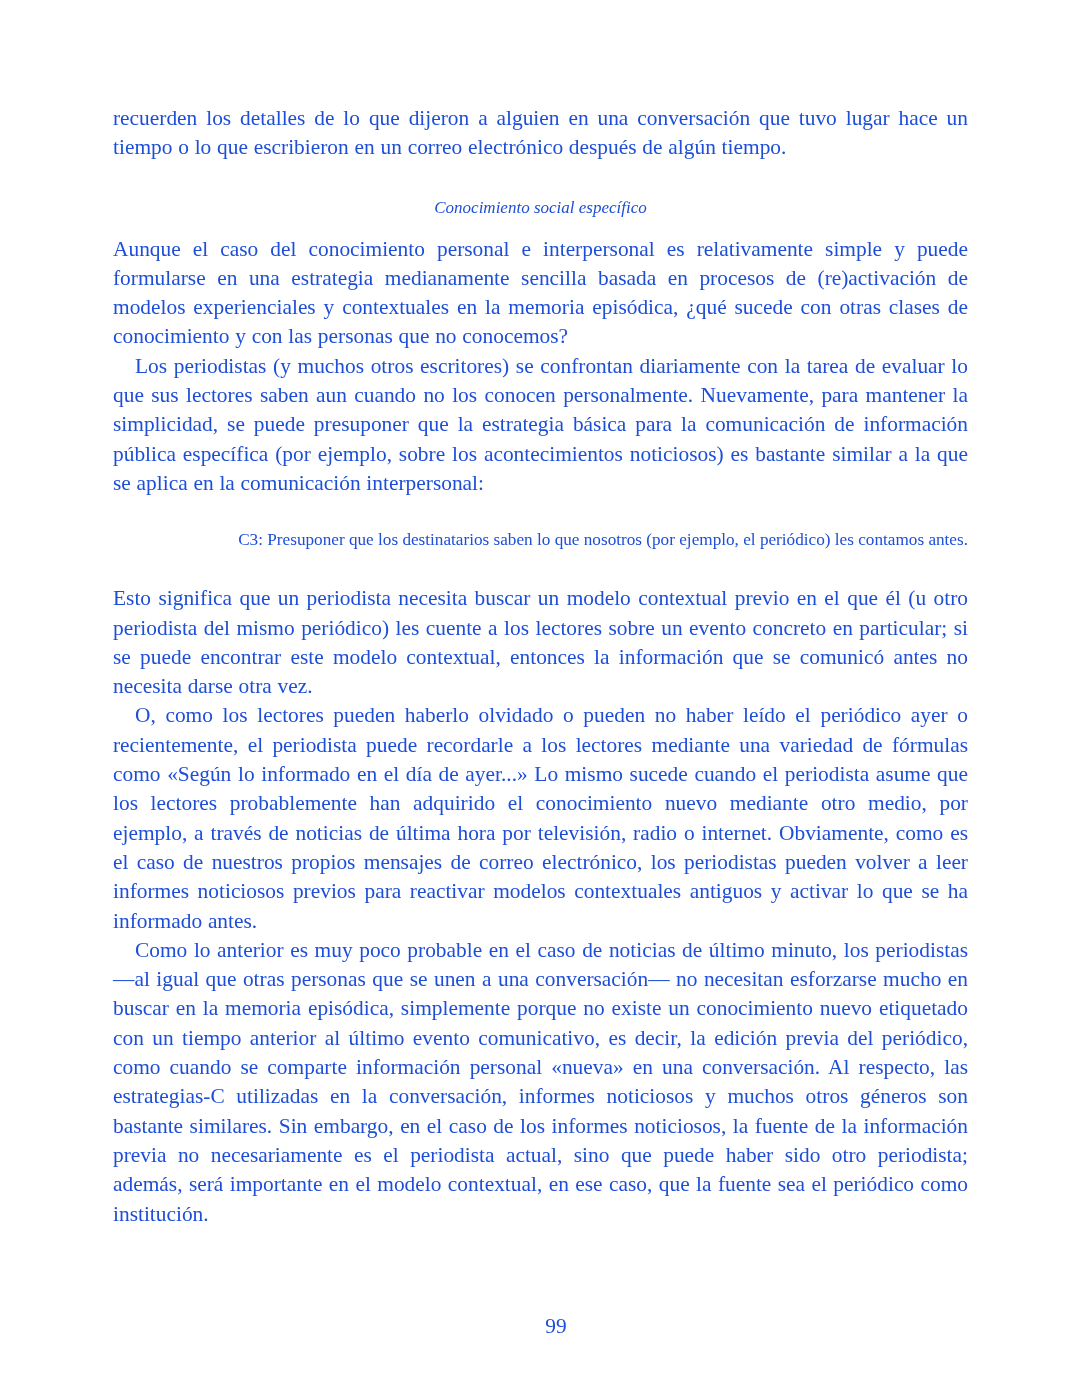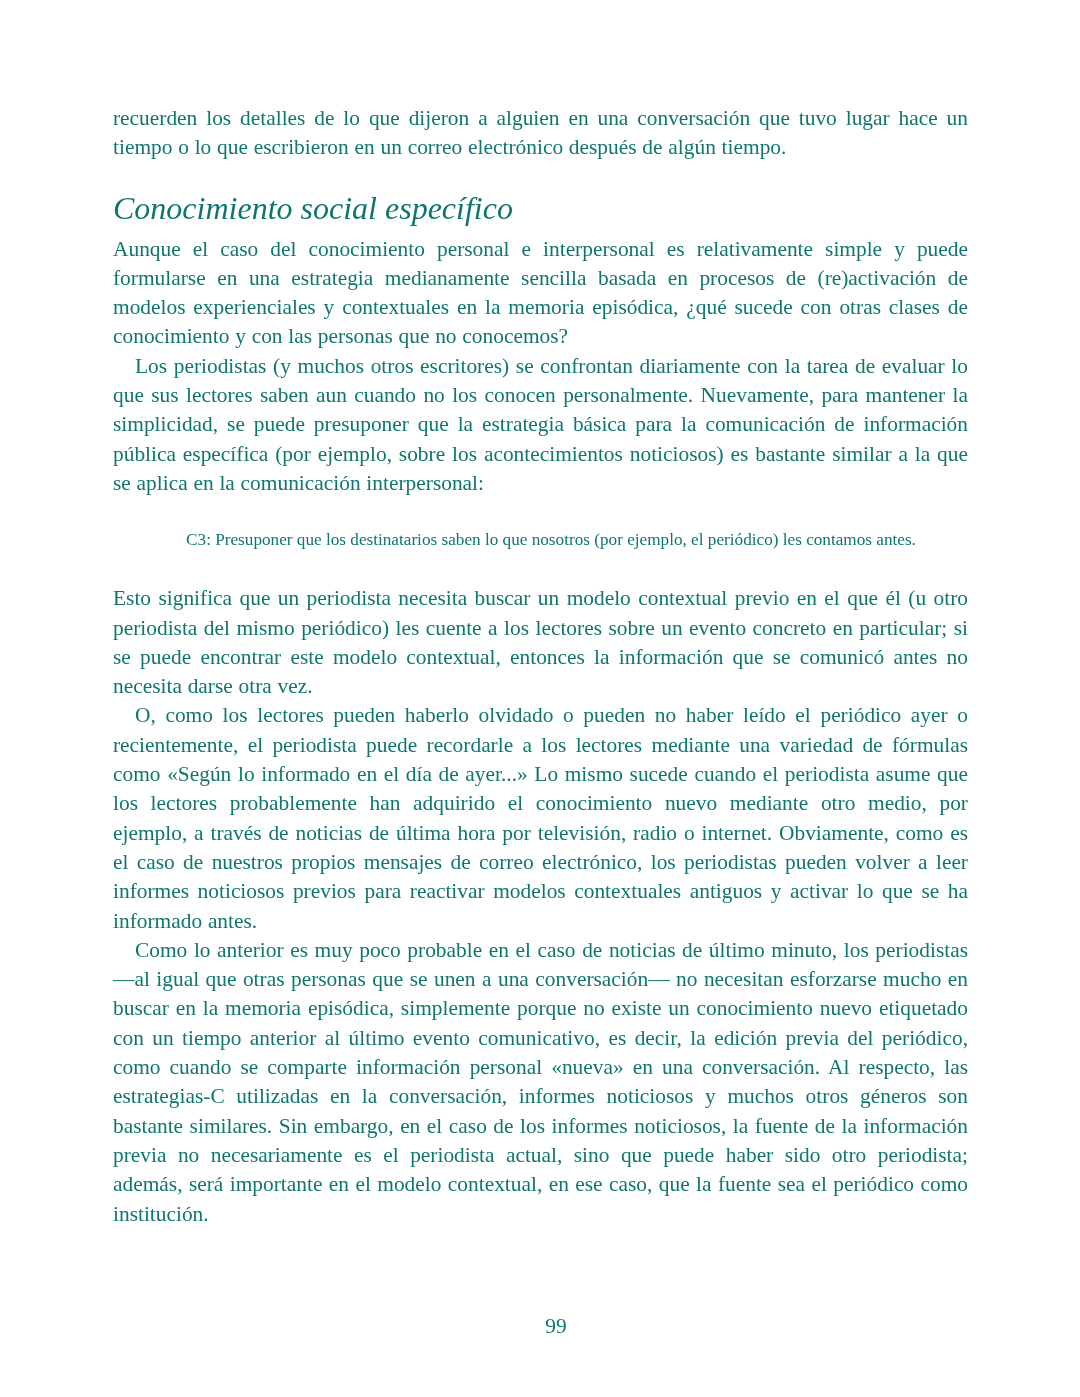--- a/index.html
+++ b/index.html
@@ -9,21 +9,21 @@
   }
 
   .page {
     position: relative;
     width: 1080px;
     height: 1397px;
     background: #ffffff;
     margin: 0 auto;
     overflow: hidden;
     font-family: "Liberation Serif", "DejaVu Serif", serif;
-    color: #0f766e;
+    color: #1d4ed8;
   }
 
   .content {
     position: absolute;
     left: 113px;
     top: 104px;
     width: 855px;
   }
 
   
@@ -40,40 +40,40 @@
   .para.indent {
     text-indent: 22px;
   }
 
   .para.noindent {
     text-indent: 0;
   }
 
   
   .section-heading {
-    font-size: 32px;
+    font-size: 17px;
     line-height: 30px;
     font-style: italic;
     font-weight: normal;
-    text-align: left;
+    text-align: center;
     margin: 0;
     padding: 0;
   }
 
   
   .gap-before-heading { height: 30px; }
   .gap-after-heading  { height: 12px; }
   .gap-before-quote   { height: 30px; }
   .gap-after-quote    { height: 32px; }
 
   
   .quote-block {
     font-size: 17.2px;
     line-height: 24px;
-    text-align: center;
+    text-align: right;
     margin: 0;
     padding-left: 21px;
   }
 
   
   .ital { }
 
   
   .folio {
     position: absolute;

